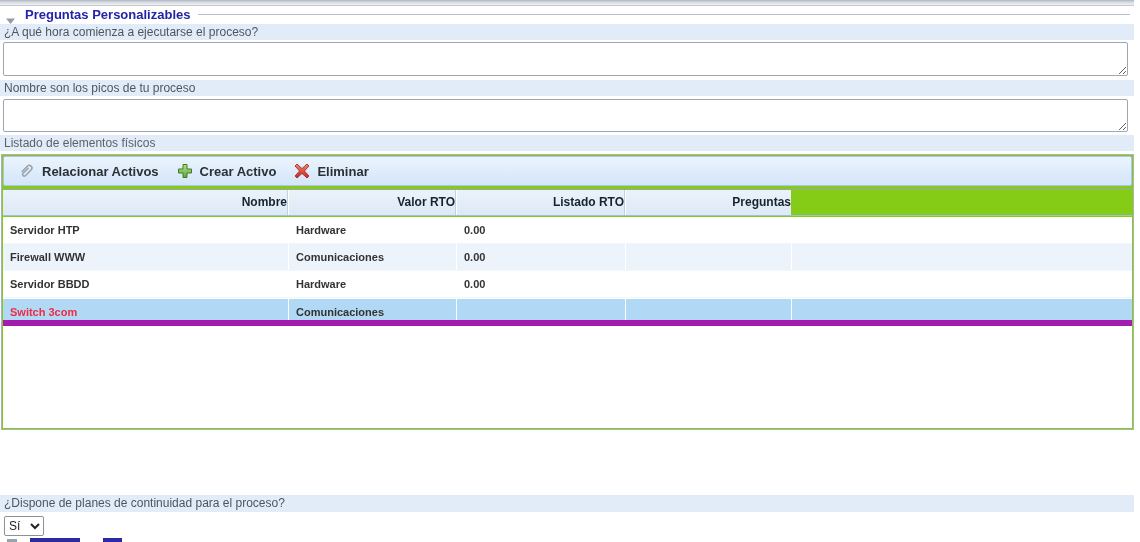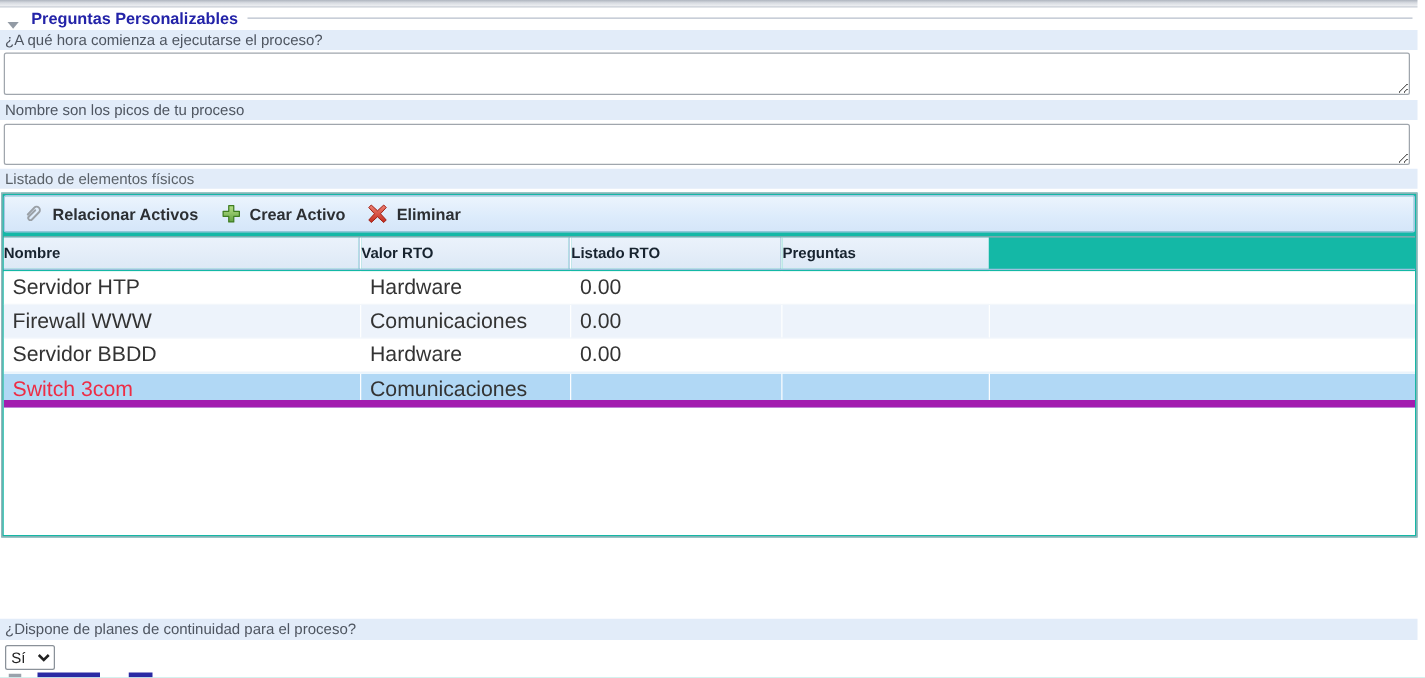--- a/index.html
+++ b/index.html
@@ -26,49 +26,49 @@
     padding-left:4px; }
   .qbar.normal { font-weight:normal; color:#5a6168; }
 
   textarea.qarea { position:absolute; left:3px; width:1125px; resize:both;
     border:1px solid #a0a6ad; border-radius:2px; background:#fff;
     font-family:"Liberation Sans", sans-serif; font-size:12px; padding:2px 4px;
     outline:none; }
 
   
   .grid { position:absolute; left:1px; top:154px; width:1133px; height:276px;
-    border:1px solid #a9b1ba; background:#14b8a6; }
+    border:1px solid #a9b1ba; background:#84cc16; }
   .toolbar { position:absolute; left:1px; top:1px; width:1129px; height:30px;
     background:linear-gradient(180deg,#ecf4fd 0%,#dcebfb 60%,#d5e6f9 100%);
     border:1px solid #a9c6e2; border-radius:2px;
     display:flex; align-items:center; padding-left:8px; }
   .tbtn { display:flex; align-items:center; gap:7px; padding:0 12px 0 6px;
     height:24px; background:transparent; border:none; cursor:pointer;
     font-family:"Liberation Sans", sans-serif;
     font-size:13px; font-weight:bold; color:#2c2f33; }
   .tbtn svg { display:block; }
 
   .thead { position:absolute; left:1px; top:34px; width:1129px; height:27px;
     display:grid; grid-template-columns:285px 168px 169px 166px minmax(0,1fr);
     border-top:1px solid #9aa5b1; border-bottom:1px solid #9fc0de; }
   .hcell { background:linear-gradient(180deg,#ebf2fb 0%,#dde9f6 100%);
-    font-size:12px; font-weight:bold; color:#17232f; text-align:left;
+    font-size:12px; font-weight:bold; color:#17232f; text-align:right;
     line-height:25px; border-left:1px solid #fff; border-right:1px solid #bdd2e7;
     overflow:hidden; white-space:nowrap; cursor:pointer; }
   .hcell:first-child { border-left:none; }
   .hcell:last-child { border-right:none; }
 
   .tbody { position:absolute; left:1px; top:62px; width:1129px; bottom:1px;
     background:#fff; overflow:hidden; }
   .trow { display:grid; grid-template-columns:285px 168px 169px 166px minmax(0,1fr);
     height:27px; cursor:pointer; border-bottom:1px solid #f3f7fb; background:#fff; }
   .trow.alt { background:#edf3fb; }
   .trow.selected { background:#b1d8f5; border-top:1px solid #fff;
     border-bottom:6px solid #a21caf; height:28px; }
-  .tcell { font-size:17px; font-weight:normal; color:#333; line-height:26px;
+  .tcell { font-size:11px; font-weight:bold; color:#333; line-height:26px;
     padding-left:7px; overflow:hidden; white-space:nowrap;
     border-left:1px solid rgba(255,255,255,.95); }
   .tcell:first-child { border-left:none; }
   .trow .tcell.redname { color:#ee2c45; }
 
   
   .sel { position:absolute; left:4px; top:516px; width:40px; height:20px;
     font-family:"Liberation Sans", sans-serif; font-size:12px; color:#222;
     border:1px solid #8a9199; border-radius:2px; background:#fff; }
 

